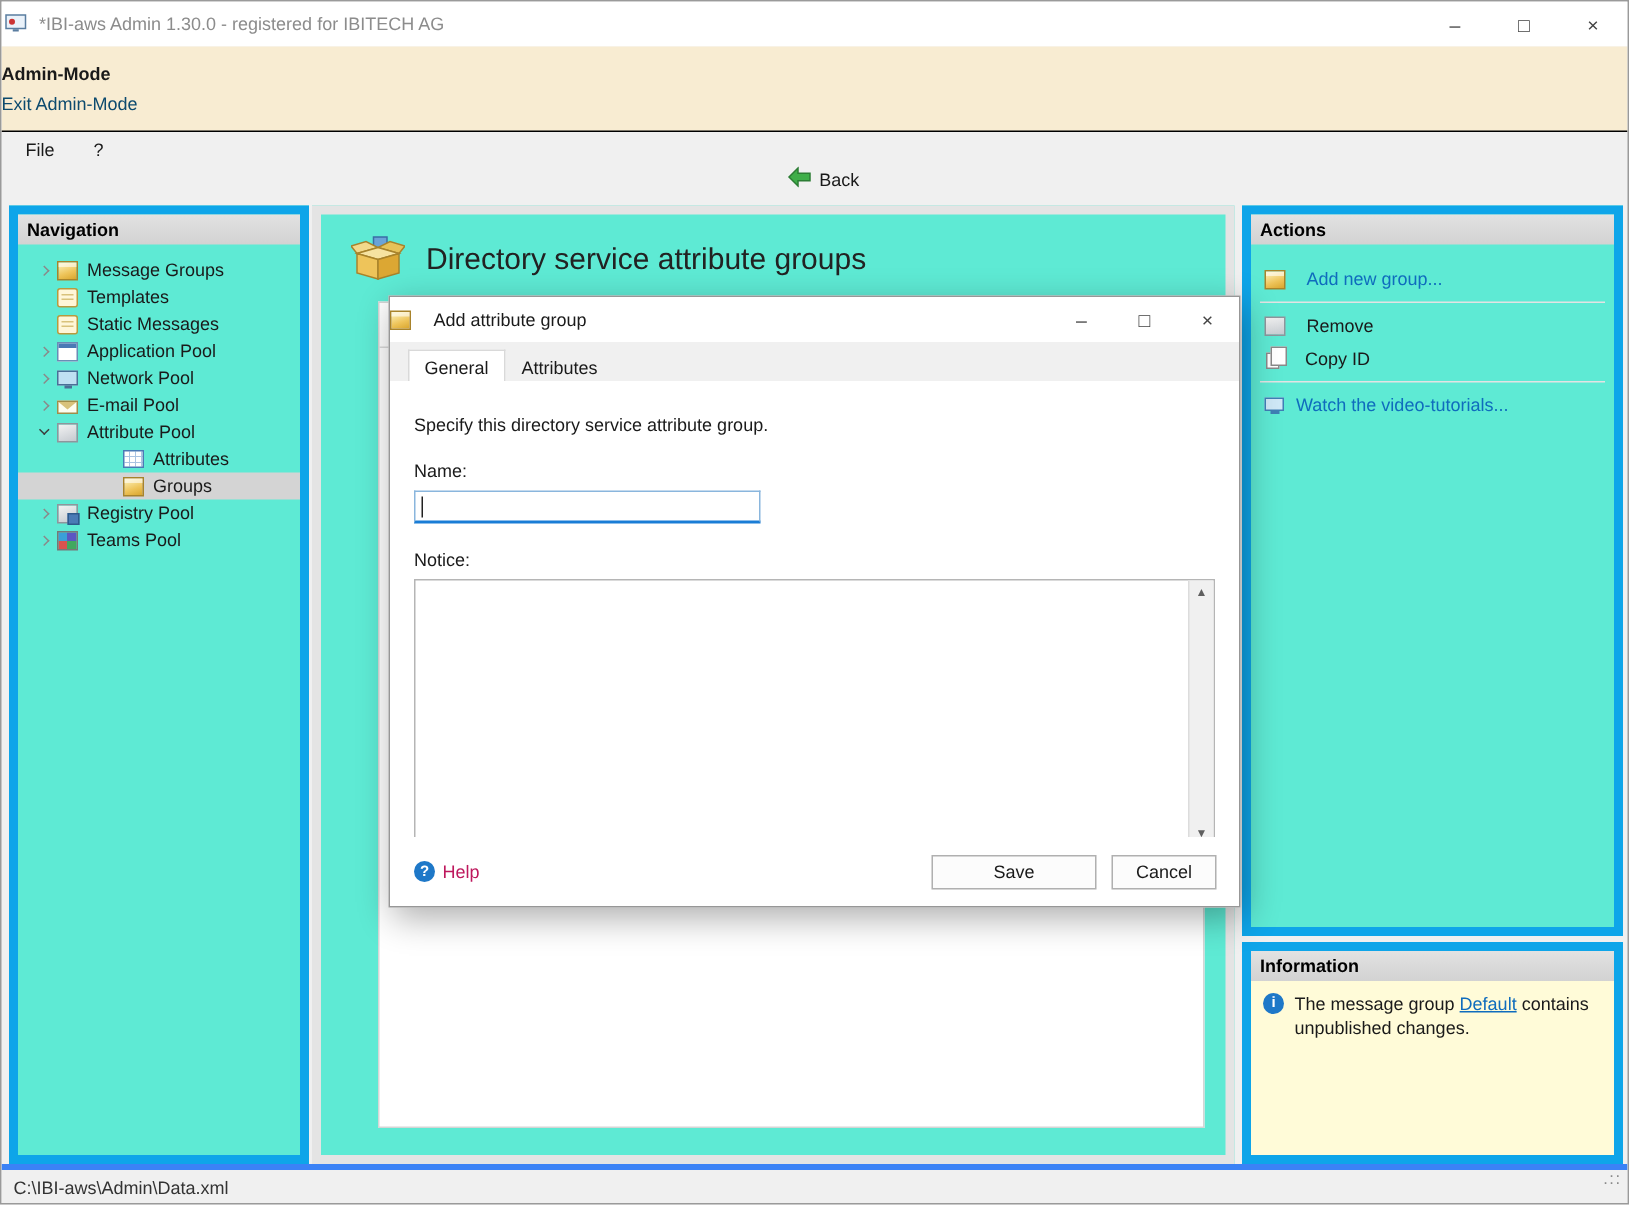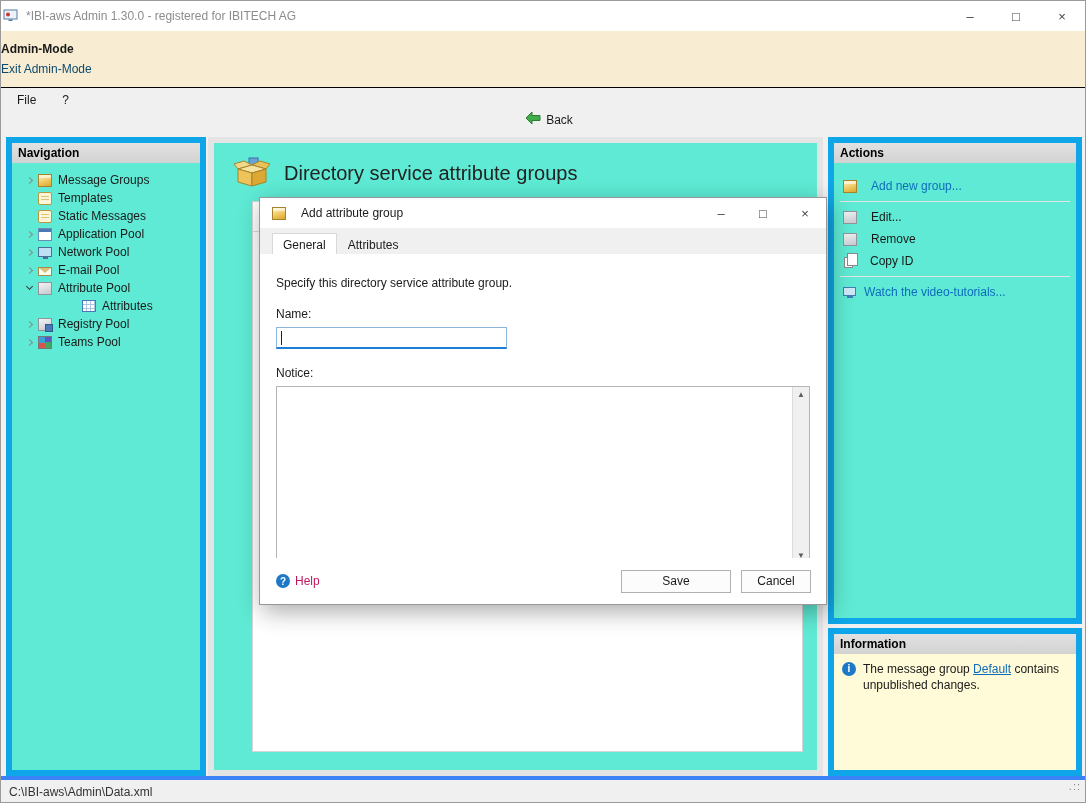--- a/index.html
+++ b/index.html
@@ -86,21 +86,21 @@
   .info-body{background:#fffbd8;position:absolute;top:20px;bottom:0;left:0;right:0;padding:8px 8px 0 8px;display:flex;gap:7px;line-height:1.32;}
   .info-link{color:#0f6cbd;text-decoration:underline;cursor:pointer;}
 
   
   .statusbar{position:absolute;left:0;right:0;bottom:0;height:26px;background:#f0f0f0;border-top:4px solid #3b82f6;line-height:25px;padding-left:8px;color:#333;}
   .grip{position:absolute;right:4px;bottom:3px;color:#8a8a8a;font-size:11px;letter-spacing:1px;}
 
   
   .dialog{position:absolute;left:258px;top:196px;width:568px;height:408px;background:#fff;border:1px solid #979797;
           box-shadow:3px 7px 22px rgba(0,0,0,.32);z-index:10;}
-  .dlg-titlebar{height:30px;display:flex;align-items:center;padding-left:12px;background:#fff;}
+  .dlg-titlebar{height:30px;display:flex;align-items:center;background:#fff;}
   .dlg-title{margin-left:9px;}
   .dlg-controls{margin-left:auto;display:flex;height:30px;}
   .dlg-controls .wc{width:42px;}
   .dlg-tabs{height:30px;background:#f0f0f0;border-bottom:1px solid #d9d9d9;display:flex;align-items:flex-end;padding-left:12px;}
   .tab{padding:4px 10px 5px;margin-bottom:-1px;border:1px solid transparent;cursor:default;}
   .tab.active{background:#fff;border-color:#d9d9d9;border-bottom-color:#fff;}
   .dlg-body{position:absolute;top:56px;bottom:46px;left:0;right:0;background:#fff;padding:0 16px;}
   .dlg-desc{margin-top:22px;}
   .field-label{margin-top:17px;}
   .name-input{margin-top:6px;width:231px;height:22px;background:#fff;border:1px solid #8ab6dd;border-bottom:2px solid #1a7dd6;display:flex;align-items:center;}
@@ -207,20 +207,25 @@
             <span class="chev expanded"></span>
           </span>
         <span class="ticon icon-cube-gray"></span>
         <span class="tlabel">Attribute Pool</span>
       </div>
       <div class="tree-row child">
         <span class="chev-box"></span>
         <span class="ticon icon-table"></span>
         <span class="tlabel">Attributes</span>
       </div>
+      <div class="tree-row child selected">
+        <span class="chev-box"></span>
+        <span class="ticon icon-cube"></span>
+        <span class="tlabel">Groups</span>
+      </div>
       <div class="tree-row">
         <span class="chev-box">
             <span class="chev"></span>
           </span>
         <span class="ticon icon-registry"></span>
         <span class="tlabel">Registry Pool</span>
       </div>
       <div class="tree-row">
         <span class="chev-box">
             <span class="chev"></span>
@@ -255,24 +260,20 @@
   <div class="panel actions-panel">
     <div class="panel-header">Actions</div>
     <div class="actions-body">
       <div class="action-row link">
         <span class="ticon icon-cube"></span>
         <span class="alabel">Add new group...</span>
       </div>
       <div class="sep"></div>
       <div class="action-row">
         <span class="ticon icon-cube-gray"></span>
-        <span class="alabel">Edit...</span>
-      </div>
-      <div class="action-row">
-        <span class="ticon icon-cube-gray"></span>
         <span class="alabel">Remove</span>
       </div>
       <div class="action-row">
         <span class="icon-copy"></span>
         <span class="alabel">Copy ID</span>
       </div>
       <div class="sep"></div>
       <div class="action-row link">
         <span class="icon-video"></span>
         <span class="alabel">Watch the video-tutorials...</span>

